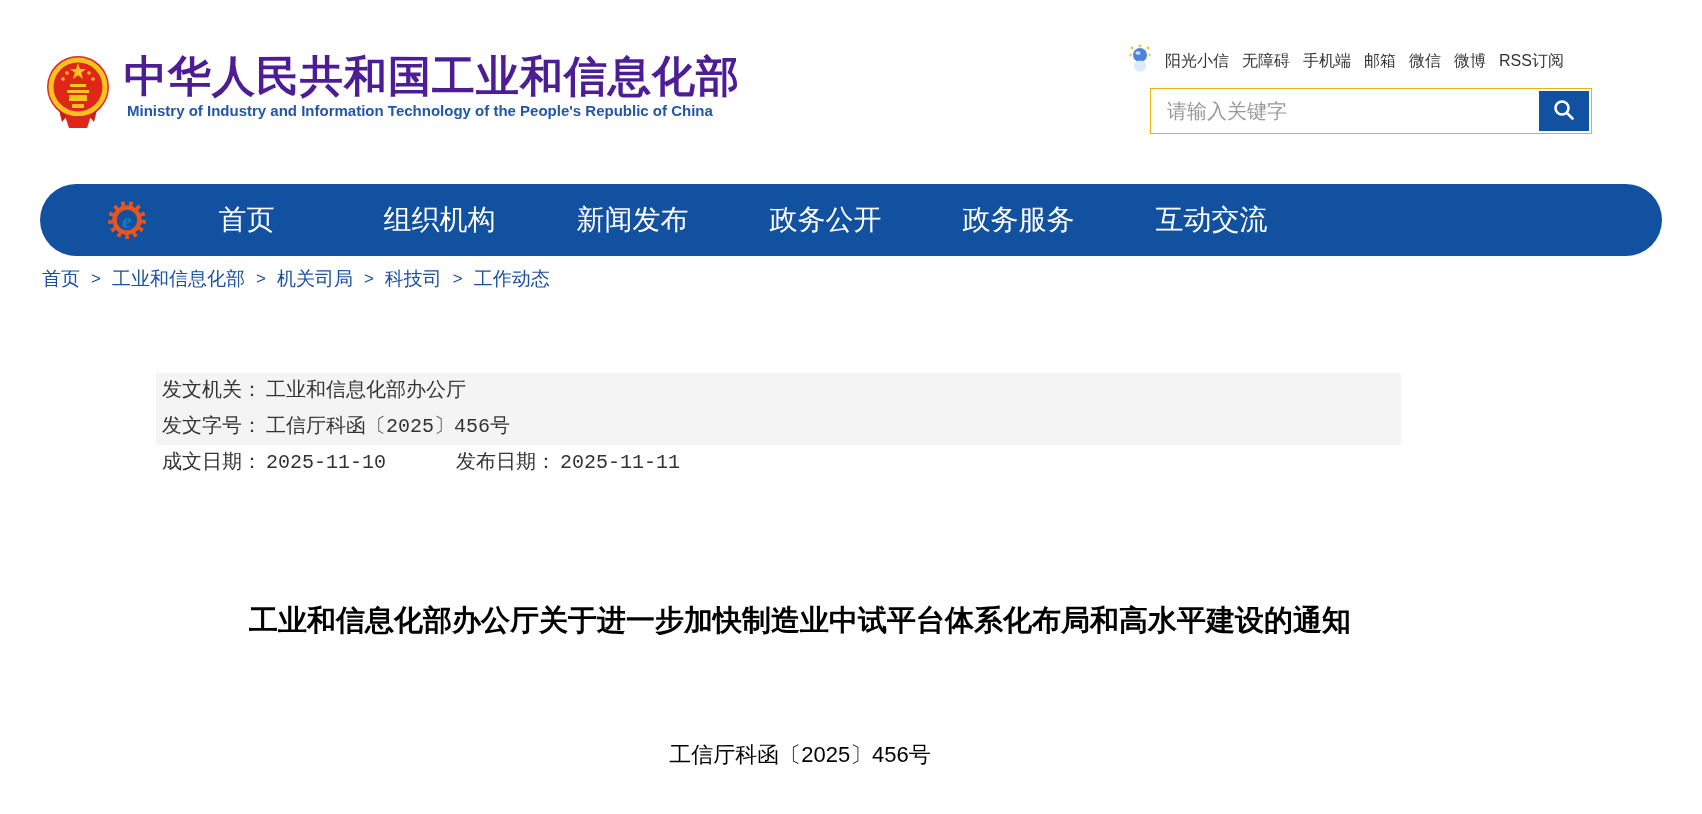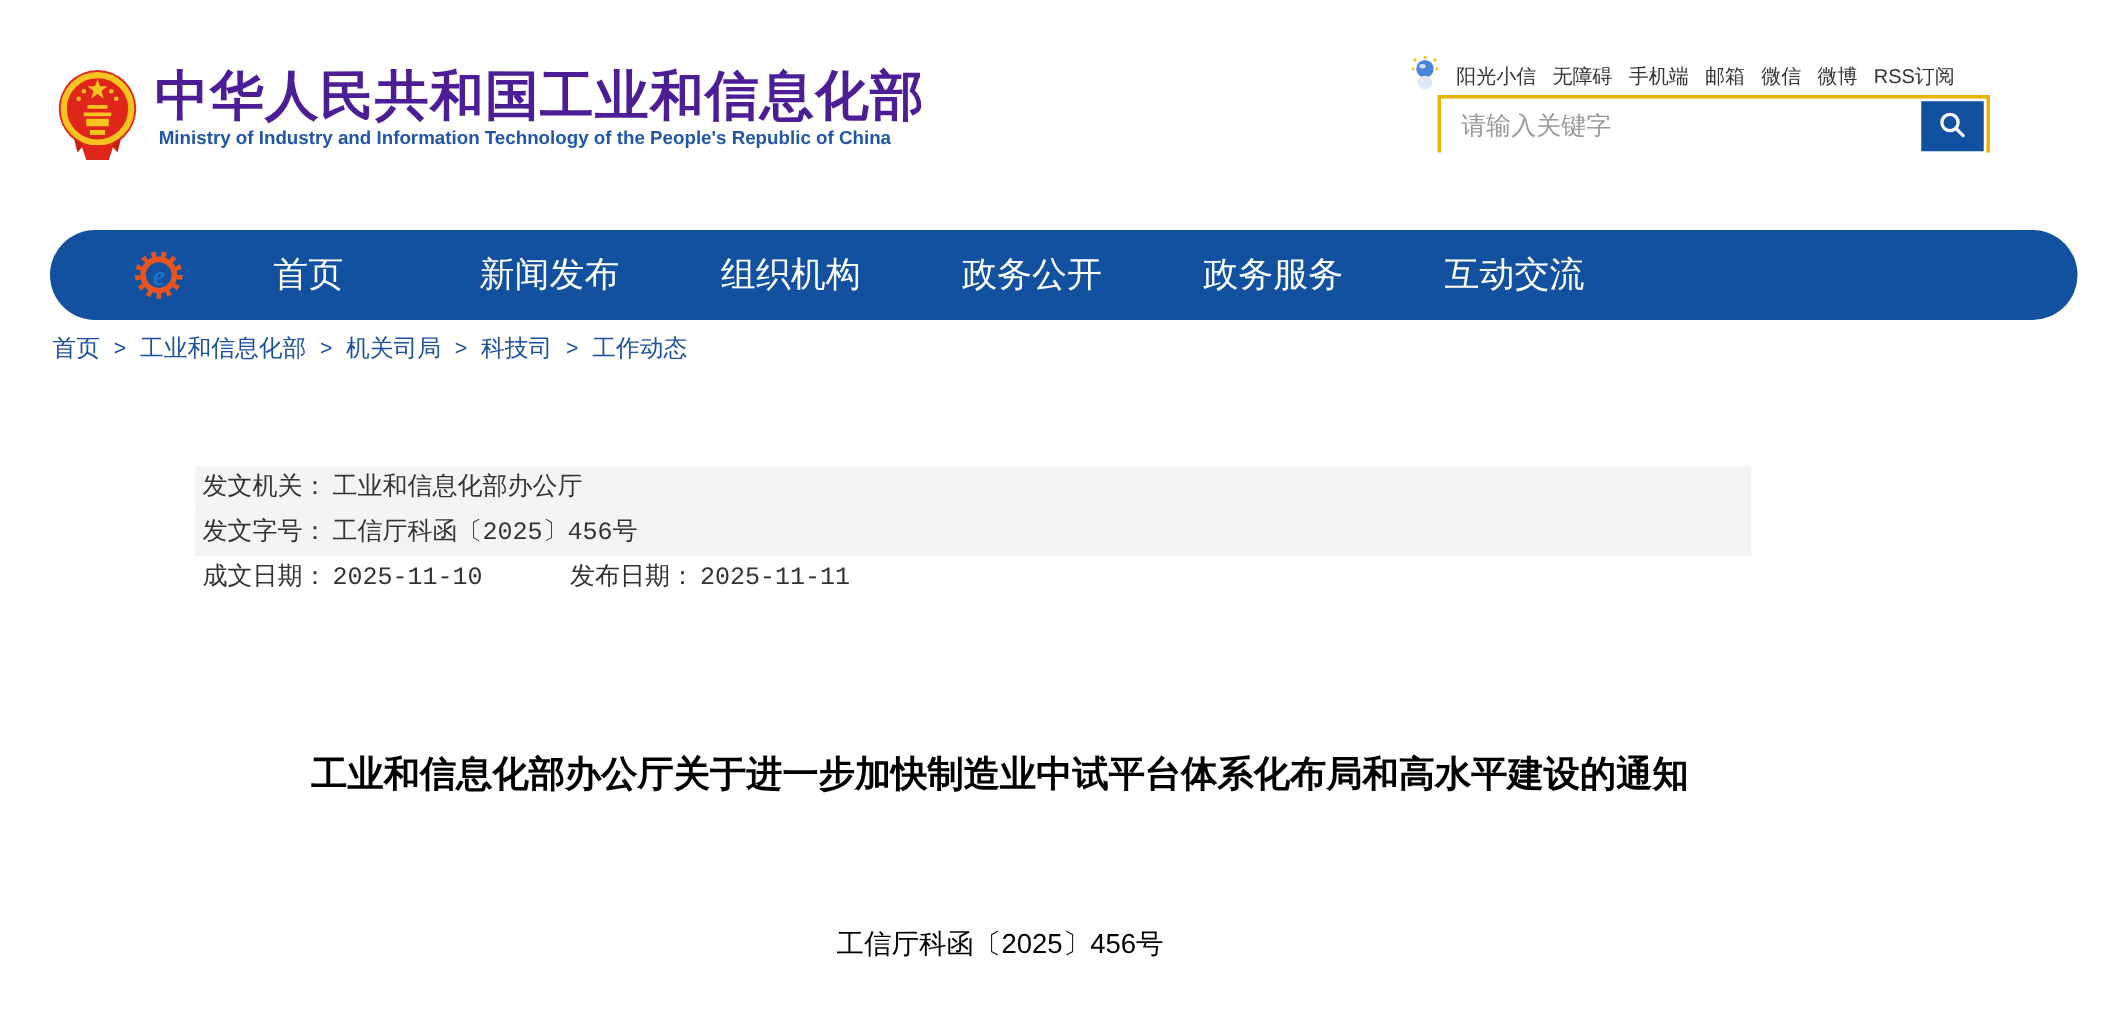--- a/index.html
+++ b/index.html
@@ -21,22 +21,22 @@
     color:#2156a8; white-space:nowrap;
   }
   .quick-links {
     position:absolute; left:1128px; top:44px; display:flex; align-items:flex-end;
     gap:13px; font-size:16px;
   }
   .quick-links a { color:#333; text-decoration:none; white-space:nowrap; }
   .mascot { width:24px; height:28px; display:inline-block; }
 
   .search-box {
-    position:absolute; left:1150px; top:76px; width:442px; height:46px;
-    border:3px solid #eab308; background:#fff;
+    position:absolute; left:1150px; top:88px; width:442px; height:46px;
+    border:1px solid #eab308; background:#fff;
   }
   .search-input {
     position:absolute; left:0; top:0; width:436px; height:44px; border:none;
     outline:none; padding-left:16px; font-size:20px; color:#333;
     font-family:"Liberation Sans","DejaVu Sans",sans-serif;
   }
   .search-input::placeholder { color:#999; }
   .search-btn {
     position:absolute; right:2px; top:2px; width:50px; height:40px;
     background:#11519f; border:none; display:flex; align-items:center;
@@ -144,22 +144,22 @@
 
 <nav class="nav">
   <span class="nav-logo">
     <svg width="46" height="42" viewBox="0 0 46 42">
       <circle cx="23" cy="21" r="16" fill="none" stroke="#e8541d" stroke-width="6" stroke-dasharray="3.5 4.2"></circle>
       <circle cx="23" cy="21" r="12.5" fill="none" stroke="#e8541d" stroke-width="4.5"></circle>
       <text x="23" y="29" font-size="22" font-style="italic" font-weight="bold" fill="#1878c8" text-anchor="middle" font-family="'Liberation Serif',serif">e</text>
     </svg>
   </span>
   <a class="nav-item">首页</a>
+  <a class="nav-item">组织机构</a>
   <a class="nav-item">新闻发布</a>
-  <a class="nav-item">组织机构</a>
   <a class="nav-item">政务公开</a>
   <a class="nav-item">政务服务</a>
   <a class="nav-item">互动交流</a>
 </nav>
 
 <div class="breadcrumb">
   <a>首页</a>
   <span class="sep">&gt;</span>
   <a>工业和信息化部</a>
   <span class="sep">&gt;</span>

